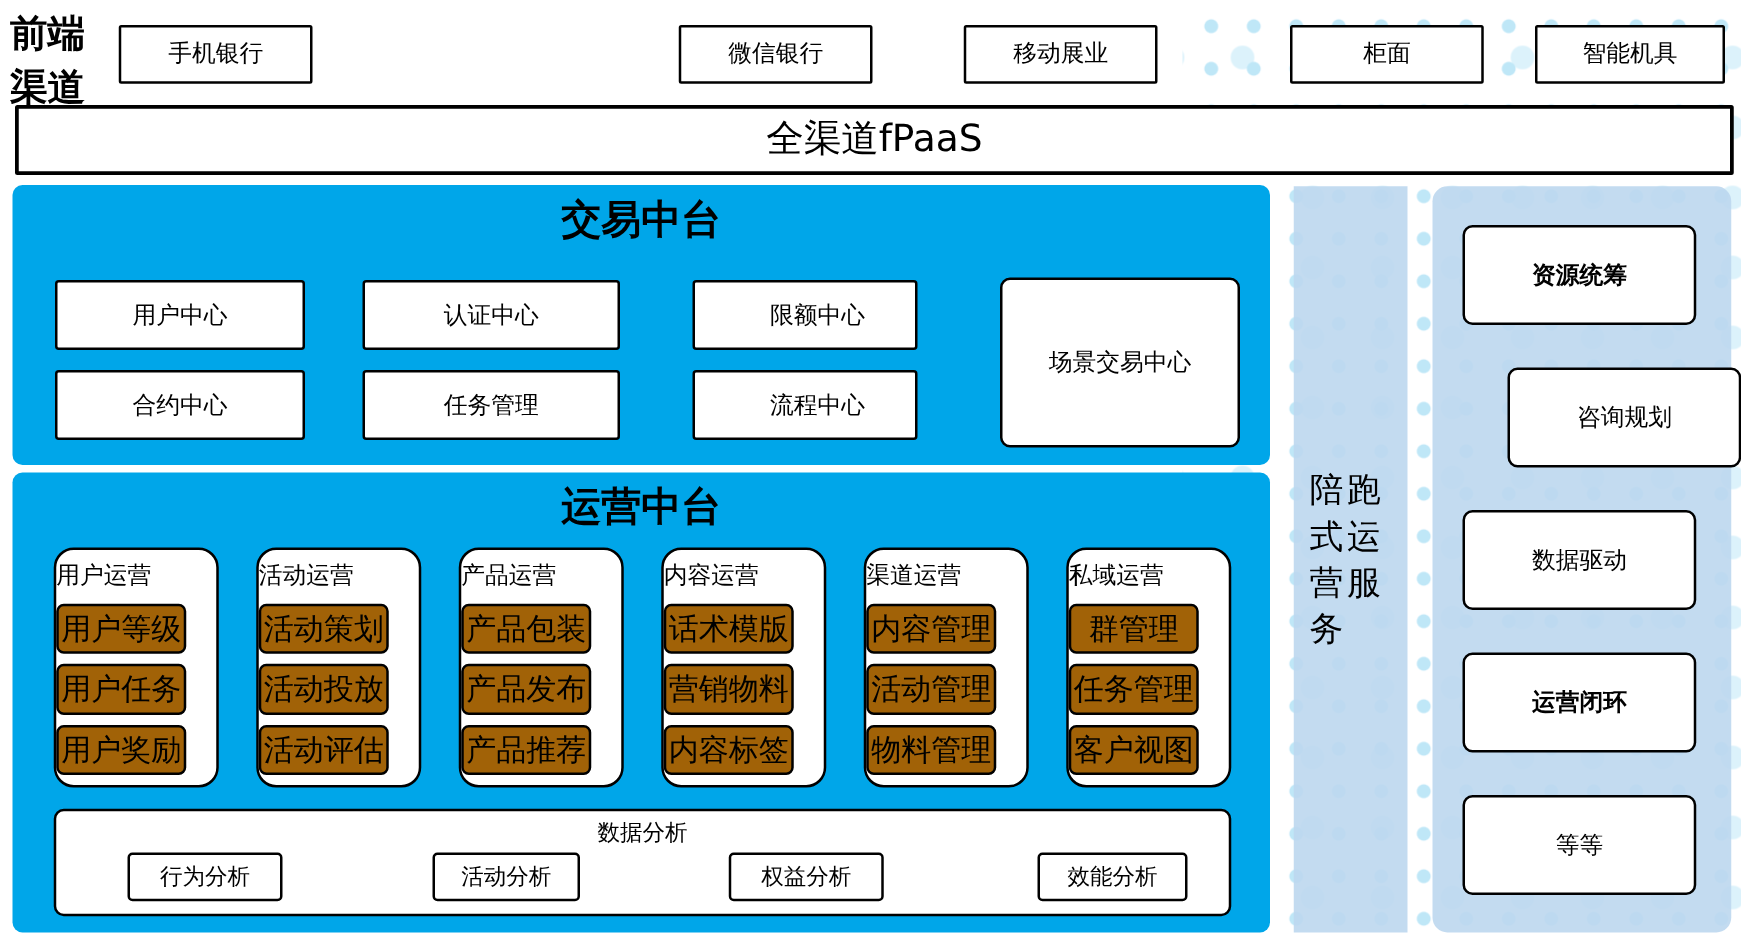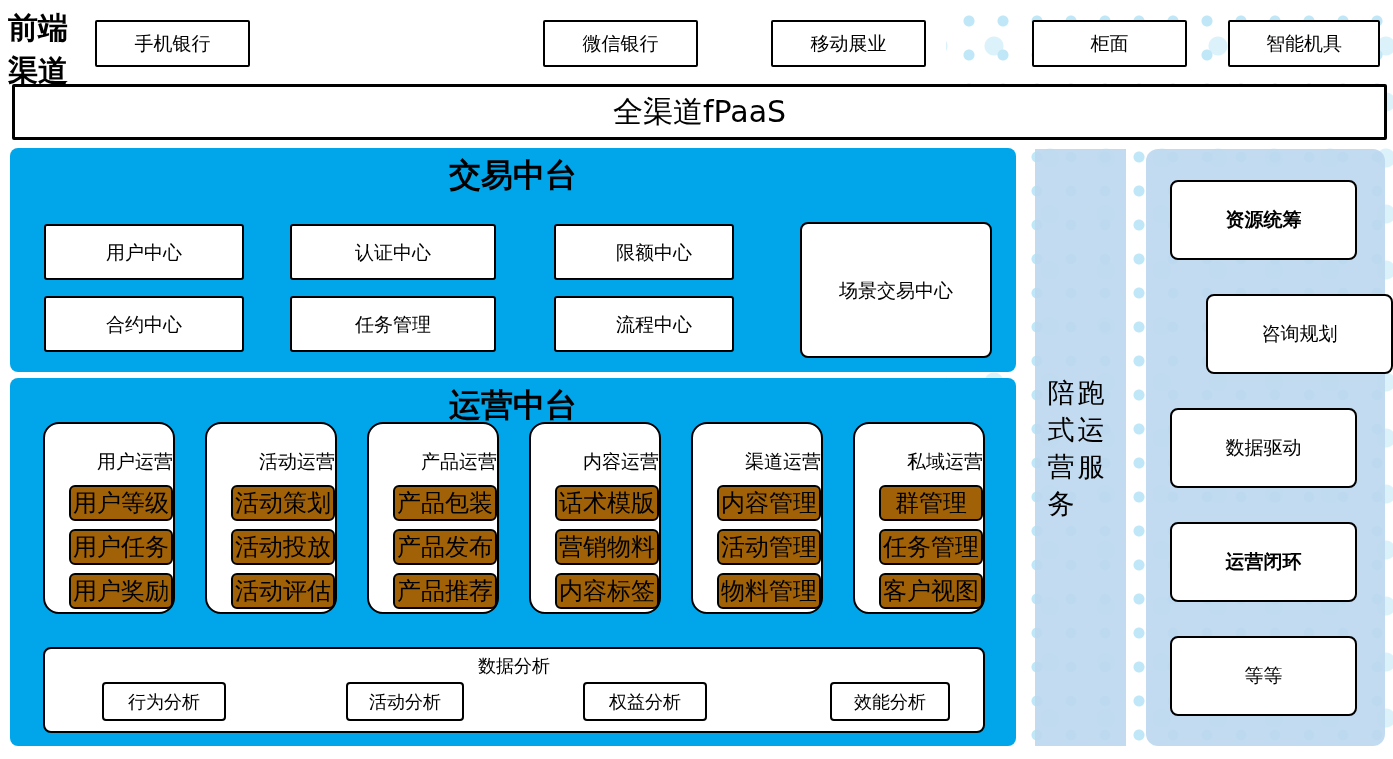--- a/index.html
+++ b/index.html
@@ -45,23 +45,23 @@
   }
   
   .trade-r1{top:76px;height:56px;}
   .trade-r2{top:148px;height:56px;}
   .tc1{left:34px;width:200px;}
   .tc2{left:280px;width:206px;}
   .tc3{left:544px;width:180px;padding-left:20px;}
   #scenario-center{left:790px;top:74px;width:192px;height:136px;border-radius:8px;}
   
   .group{
-    position:absolute;top:44px;height:192px;width:132px;background:#fff;
+    position:absolute;top:60px;height:192px;width:132px;background:#fff;
     border:2px solid #000;border-radius:16px;box-sizing:border-box;
-    display:flex;flex-direction:column;align-items:flex-end;padding-top:25px;
+    display:flex;flex-direction:column;align-items:flex-start;padding-top:7px;
   }
   .g1{left:33px;}.g2{left:195px;}.g3{left:357px;}.g4{left:519px;}.g5{left:681px;}.g6{left:843px;}
   .group-title{font-size:19px;margin-bottom:10px;white-space:nowrap;}
   .sub{
     width:104px;height:41px;background:#a16207;border:2px solid #000;border-radius:6px;
     box-sizing:border-box;display:flex;align-items:center;justify-content:center;
     font-size:24px;margin-bottom:8px;white-space:nowrap;
   }
   
   #da-box{

